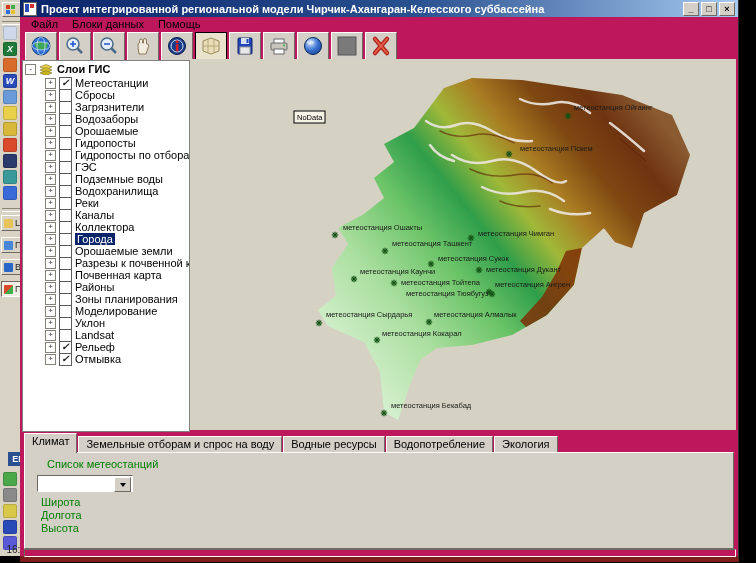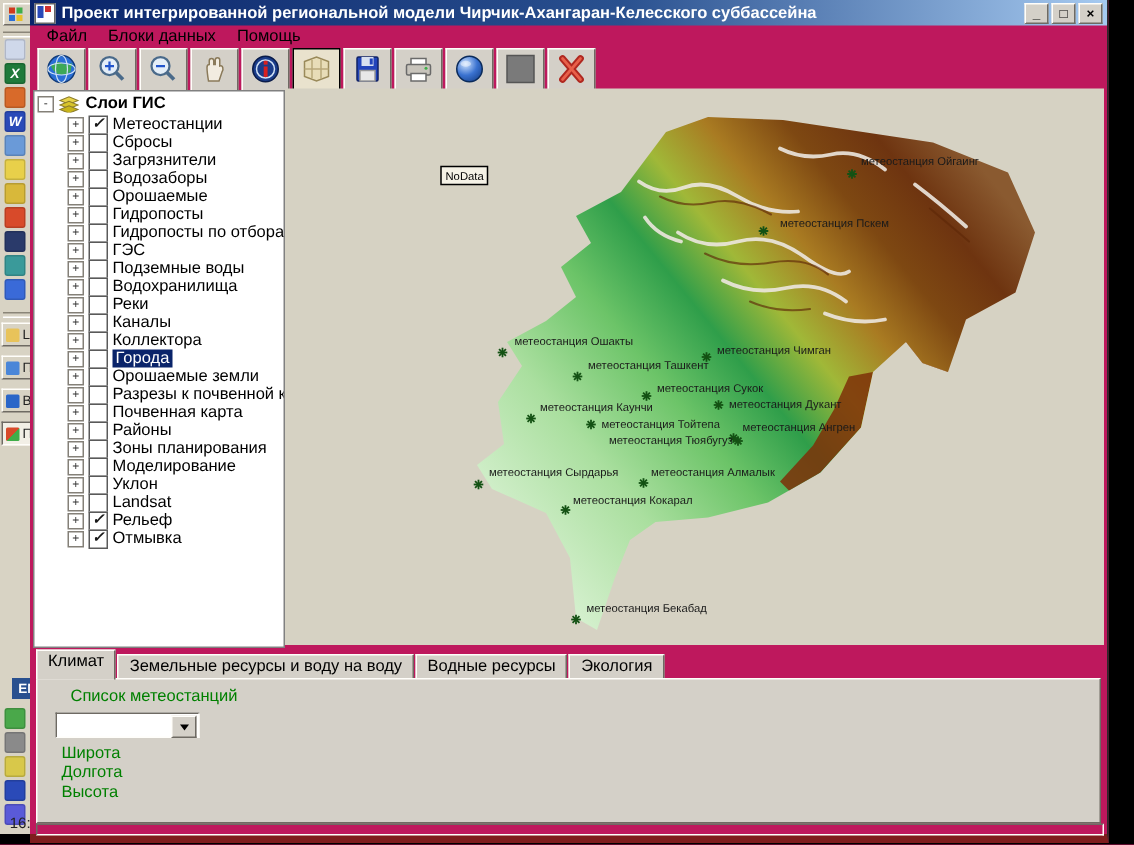--- a/index.html
+++ b/index.html
@@ -497,22 +497,23 @@
             <use href="#mk" x="194" y="354"></use>
             <text x="201" y="349">метеостанция Бекабад</text>
           </g>
       </g>
     </svg>
   </div>
 
   <div id="tabctrl" class="abs">
     <div id="tabstrip">
       <span class="tab active">Климат</span>
-      <span class="tab">Земельные ресурсы и воду на воду</span>
+      <span class="tab">Земельные отборам и спрос на воду</span>
       <span class="tab">Водные ресурсы</span>
+      <span class="tab">Водопотребление</span>
       <span class="tab">Экология</span>
     </div>
     <div id="tabpanel">
       <span id="combolabel" class="green">Список метеостанций</span>
       <span id="combo">
         <i></i>
         <span id="combobtn" class="raised">
             <i class="darr"></i>
           </span>
       </span>

